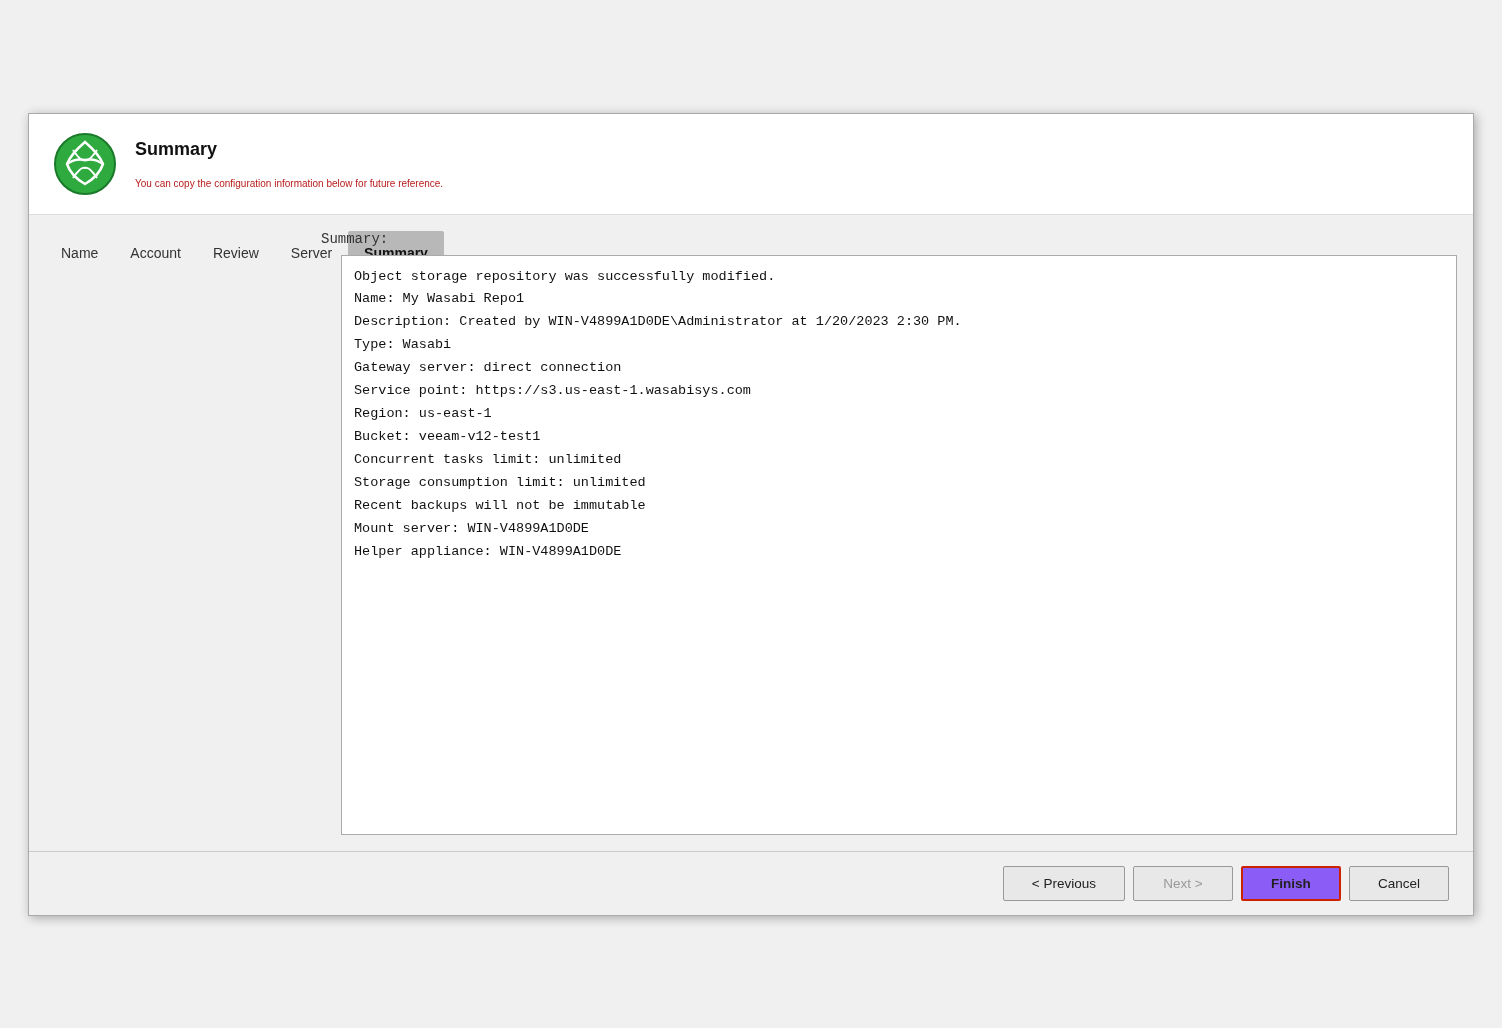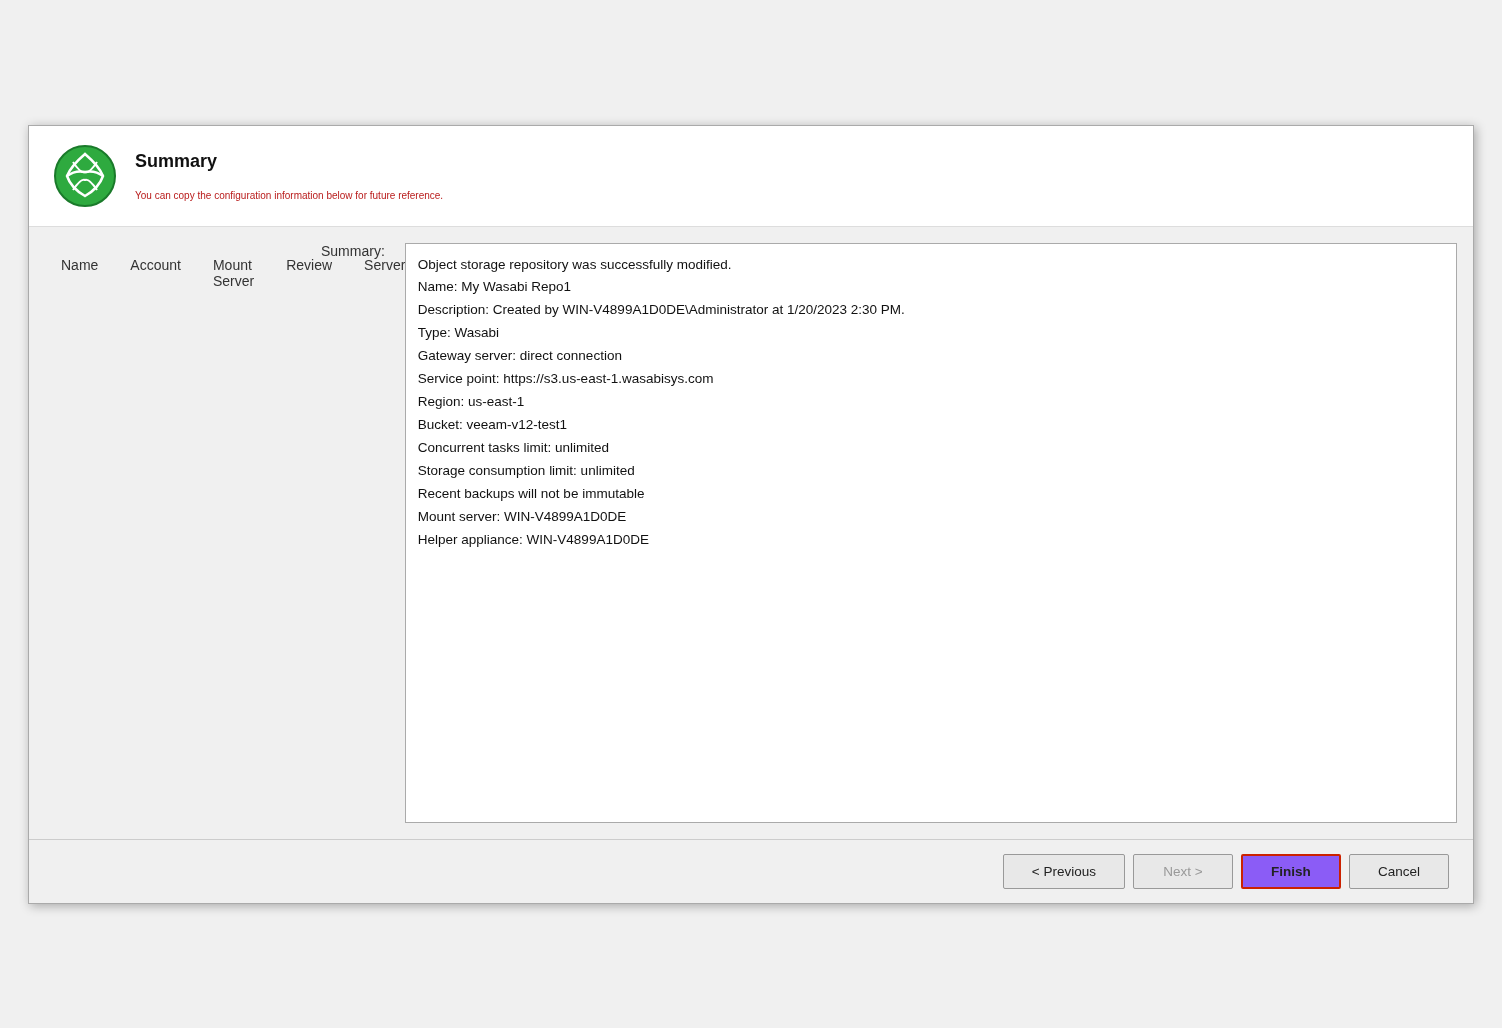--- a/index.html
+++ b/index.html
@@ -68,22 +68,23 @@
       border-radius: 2px;
     }
     .sidebar-item.active {
       background: #b8b8b8;
       font-weight: 600;
       color: #111;
     }
     .main-content {
       flex: 1;
       display: flex;
-      flex-direction: row;
+      flex-direction: column;
       padding-left: 16px;
+      font-family: Liberation Mono, monospace;
     }
     .summary-label {
       font-size: 14px;
       color: #333;
       margin-bottom: 8px;
     }
     .summary-box {
       flex: 1;
       border: 1px solid #aaa;
       background: #fff;
@@ -142,21 +143,20 @@
       <span class="header-title">Summary</span>
       <span class="header-subtitle">You can copy the configuration information below for future reference.</span>
     </div>
   </div>
 
   <div class="body">
 
     <div class="sidebar">
     <div class="sidebar-item">Name</div>
         <div class="sidebar-item">Account</div>
-        <div class="sidebar-item">Mount Server</div>
         <div class="sidebar-item">Review</div>
         <div class="sidebar-item">Server</div>
         <div class="sidebar-item active">Summary</div>
       </div>
 
     <div class="main-content">
       <div class="summary-label">Summary:</div>
       <div class="summary-box">Object storage repository was successfully modified.
 Name: My Wasabi Repo1
 Description: Created by WIN-V4899A1D0DE\Administrator at 1/20/2023 2:30 PM.

